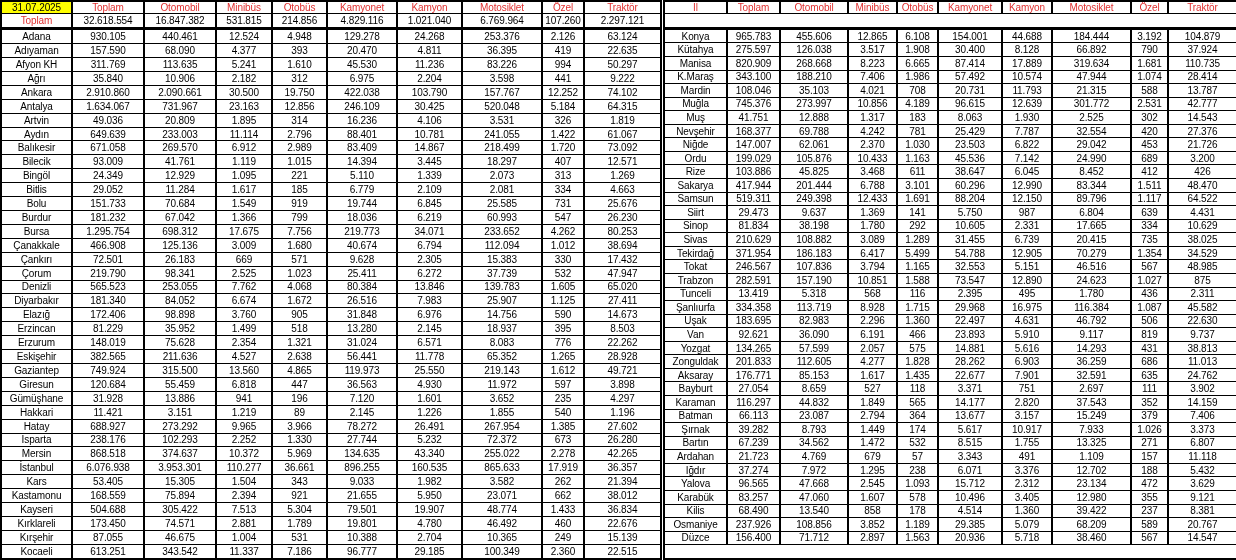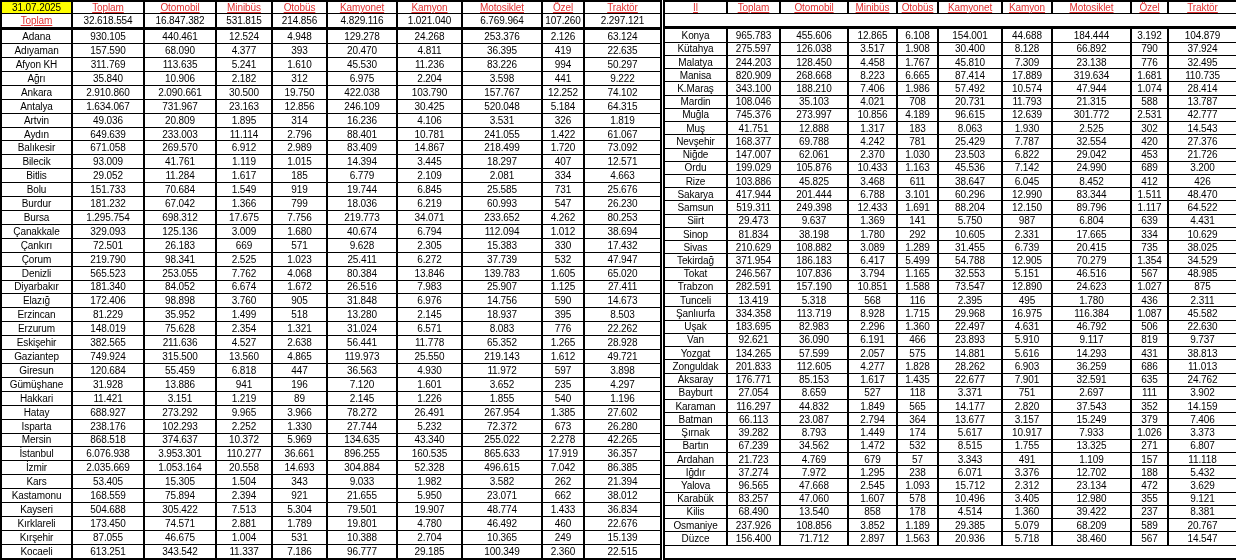--- a/index.html
+++ b/index.html
@@ -32,21 +32,21 @@
     letter-spacing: -0.1px;
     line-height: 11px;
     height: 11px;
     padding: 0 1px;
     text-align: center;
     vertical-align: middle;
     white-space: nowrap;
     overflow: hidden;
     color: #000;
   }
-  .hdr { color: #e03030; text-decoration: underline; }
+  .hdr { color: #e03030; }
   .date-cell { background: #ffff00; color: #000; }
   .thick-bottom { border-bottom: 3px solid #000; }
   .filler-row td { border-left: none; border-right: none; border-bottom: none; }
 </style>
 </head>
 <body>
 
 <div class="wrap">
 
   <table class="t-left">
@@ -203,20 +203,32 @@
           <td>41.761</td>
           <td>1.119</td>
           <td>1.015</td>
           <td>14.394</td>
           <td>3.445</td>
           <td>18.297</td>
           <td>407</td>
           <td>12.571</td>
         </tr>
         <tr>
+          <td>Bingöl</td>
+          <td>24.349</td>
+          <td>12.929</td>
+          <td>1.095</td>
+          <td>221</td>
+          <td>5.110</td>
+          <td>1.339</td>
+          <td>2.073</td>
+          <td>313</td>
+          <td>1.269</td>
+        </tr>
+        <tr>
           <td>Bitlis</td>
           <td>29.052</td>
           <td>11.284</td>
           <td>1.617</td>
           <td>185</td>
           <td>6.779</td>
           <td>2.109</td>
           <td>2.081</td>
           <td>334</td>
           <td>4.663</td>
@@ -252,21 +264,21 @@
           <td>17.675</td>
           <td>7.756</td>
           <td>219.773</td>
           <td>34.071</td>
           <td>233.652</td>
           <td>4.262</td>
           <td>80.253</td>
         </tr>
         <tr>
           <td>Çanakkale</td>
-          <td>329.093</td>
+          <td>466.908</td>
           <td>125.136</td>
           <td>3.009</td>
           <td>1.680</td>
           <td>40.674</td>
           <td>6.794</td>
           <td>112.094</td>
           <td>1.012</td>
           <td>38.694</td>
         </tr>
         <tr>
@@ -453,32 +465,20 @@
           <td>İstanbul</td>
           <td>6.076.938</td>
           <td>3.953.301</td>
           <td>110.277</td>
           <td>36.661</td>
           <td>896.255</td>
           <td>160.535</td>
           <td>865.633</td>
           <td>17.919</td>
           <td>36.357</td>
-        </tr>
-        <tr>
-          <td>İzmir</td>
-          <td>2.035.669</td>
-          <td>1.053.164</td>
-          <td>20.558</td>
-          <td>14.693</td>
-          <td>304.884</td>
-          <td>52.328</td>
-          <td>496.615</td>
-          <td>7.042</td>
-          <td>86.385</td>
         </tr>
         <tr>
           <td>Kars</td>
           <td>53.405</td>
           <td>15.305</td>
           <td>1.504</td>
           <td>343</td>
           <td>9.033</td>
           <td>1.982</td>
           <td>3.582</td>
@@ -597,32 +597,20 @@
           <td>126.038</td>
           <td>3.517</td>
           <td>1.908</td>
           <td>30.400</td>
           <td>8.128</td>
           <td>66.892</td>
           <td>790</td>
           <td>37.924</td>
         </tr>
         <tr>
-          <td>Malatya</td>
-          <td>244.203</td>
-          <td>128.450</td>
-          <td>4.458</td>
-          <td>1.767</td>
-          <td>45.810</td>
-          <td>7.309</td>
-          <td>23.138</td>
-          <td>776</td>
-          <td>32.495</td>
-        </tr>
-        <tr>
           <td>Manisa</td>
           <td>820.909</td>
           <td>268.668</td>
           <td>8.223</td>
           <td>6.665</td>
           <td>87.414</td>
           <td>17.889</td>
           <td>319.634</td>
           <td>1.681</td>
           <td>110.735</td>

